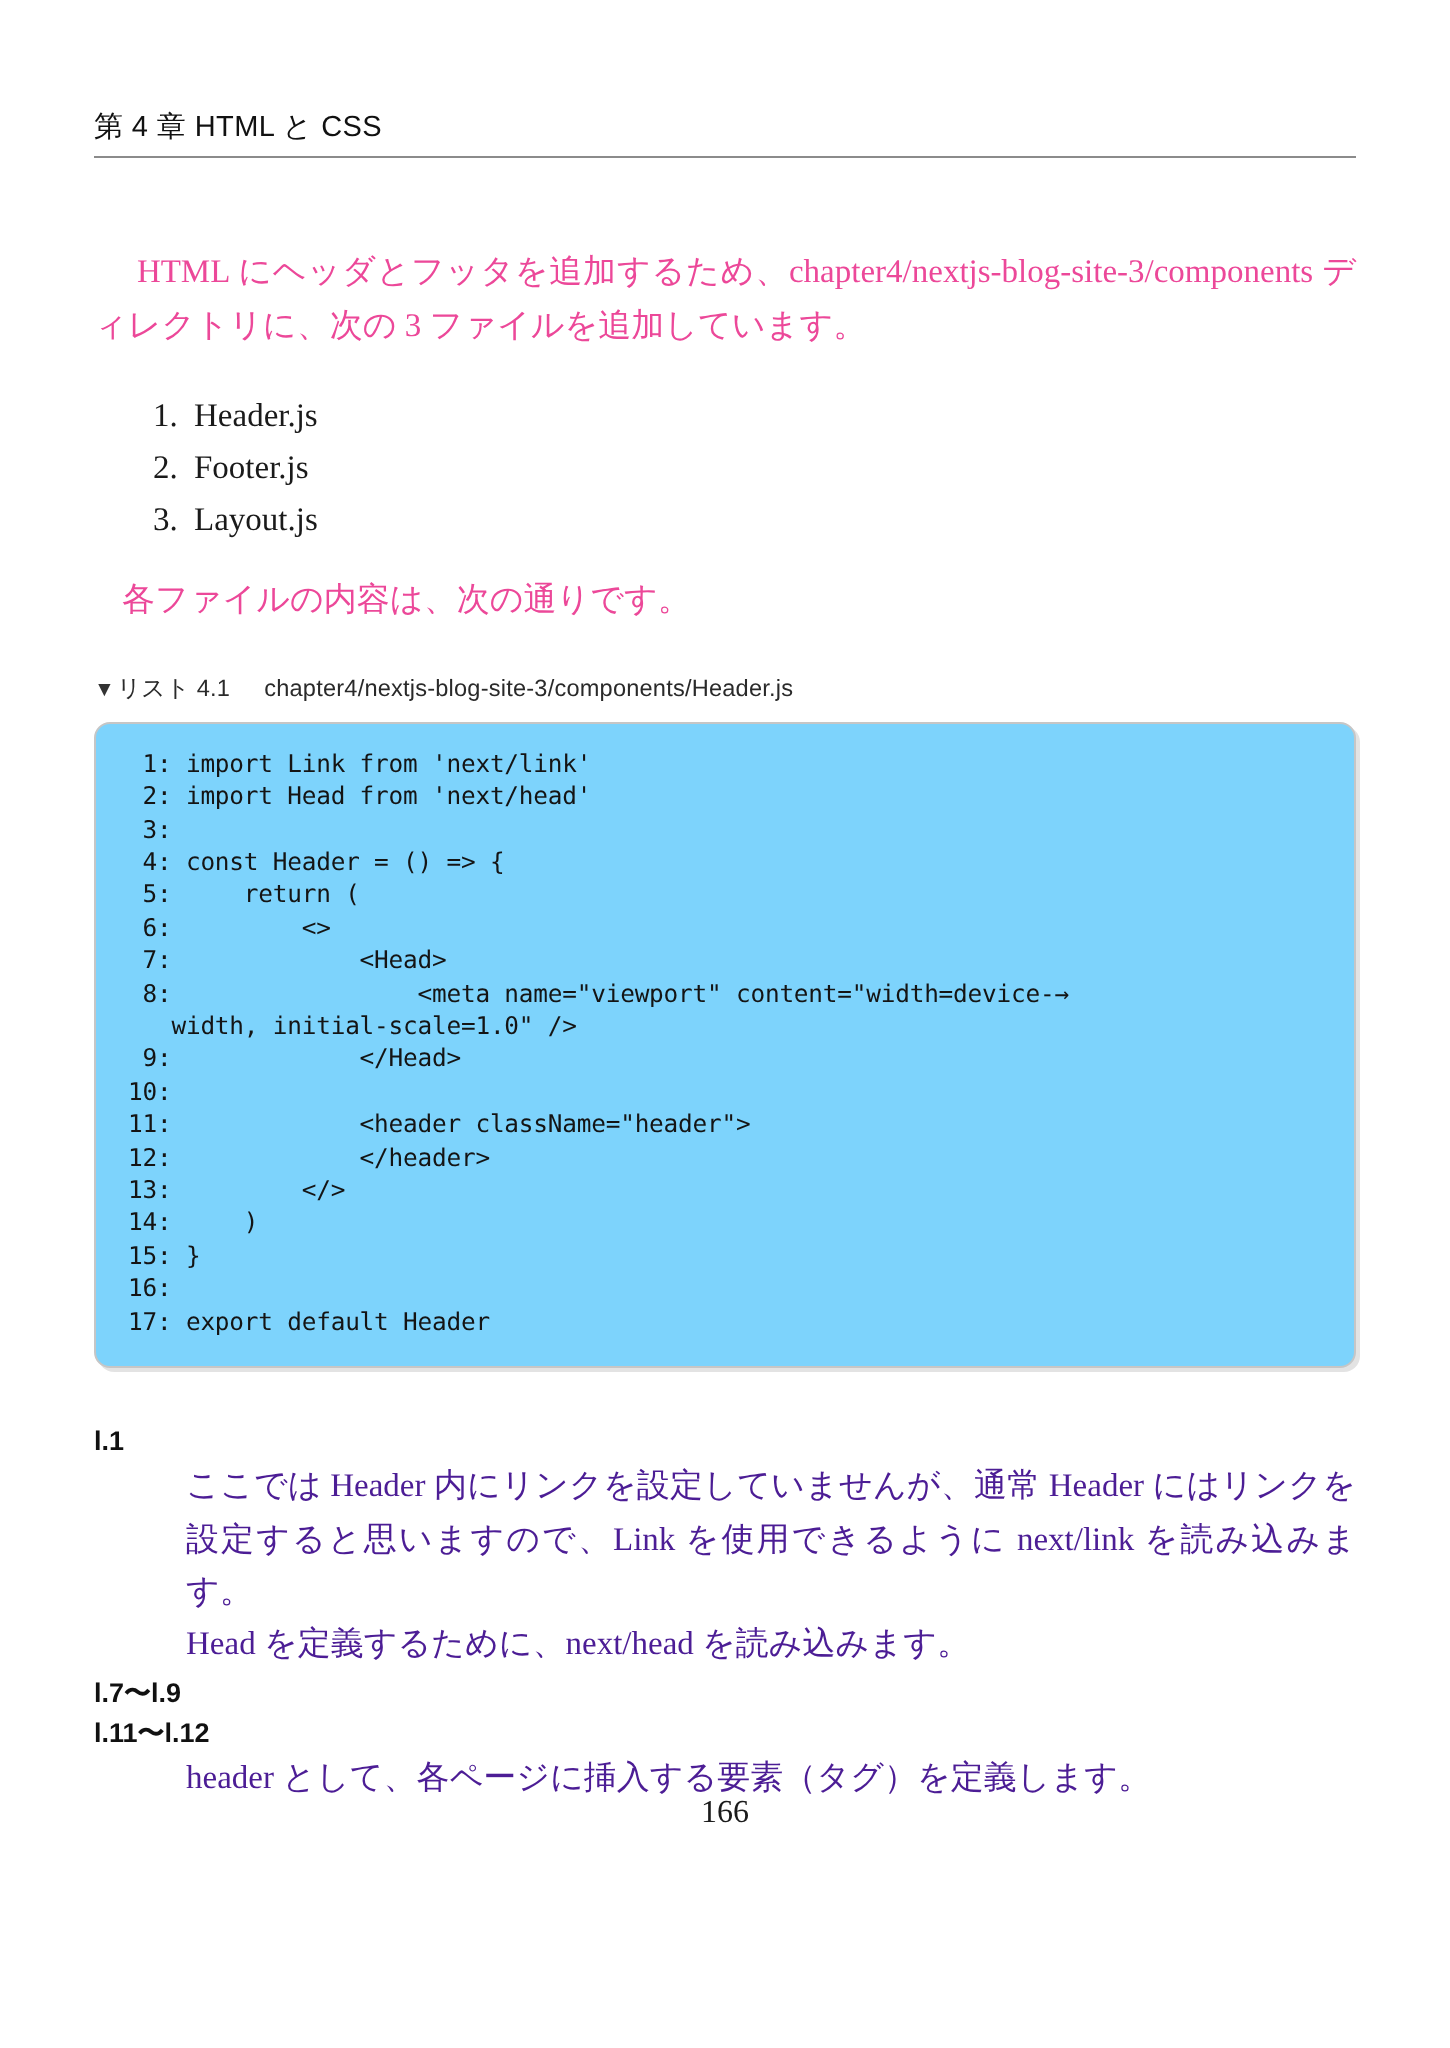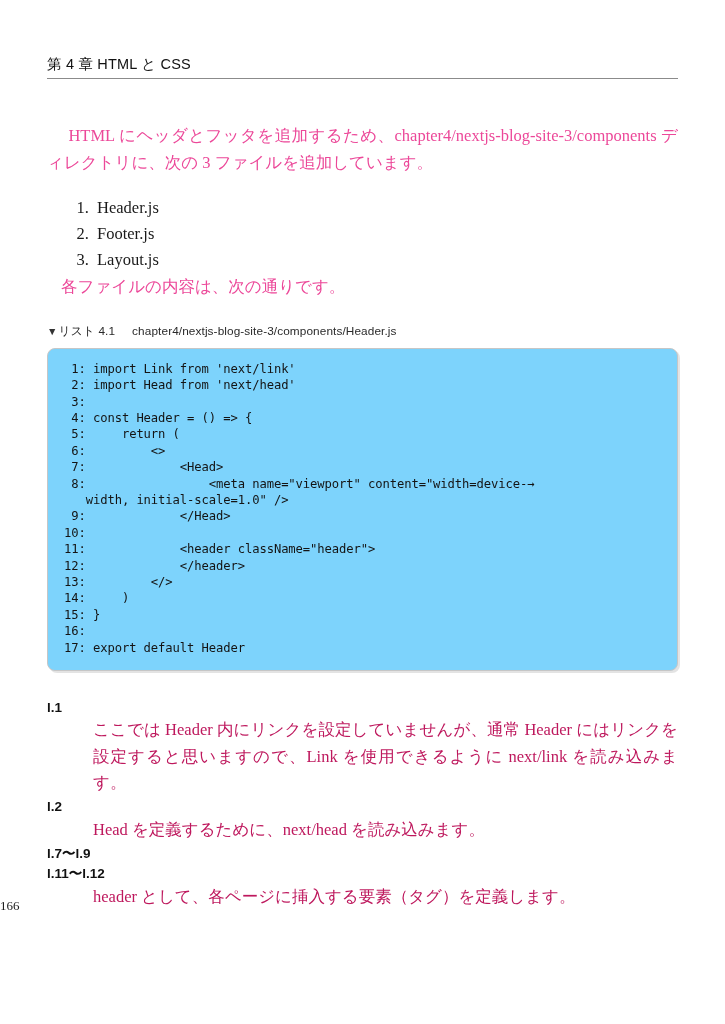--- a/index.html
+++ b/index.html
@@ -57,21 +57,21 @@
     padding-left: 46px;
     font-size: 16.5px;
     line-height: 1.52;
   }
   ol.file-list li {
     padding-left: 4px;
     margin: 0 0 1px 0;
   }
 
   .para.lead {
-    margin-top: 2px;
+    margin-top: 15px;
     padding-left: 14px;
   }
 
   
   .listing-caption {
     margin-top: 23px;
     display: flex;
     align-items: baseline;
     font-family: "Liberation Sans", "DejaVu Sans", sans-serif;
     font-size: 11.8px;
@@ -116,30 +116,31 @@
     color: #111;
     line-height: 1.35;
     margin-top: 2px;
   }
   .ann-desc {
     font-size: 16.5px;
     line-height: 1.6;
     padding-left: 46px;
     margin: 0;
     text-align: justify;
-    color: #be185d;
+    color: #4c1d95;
   }
 
   
   .folio {
     position: absolute;
     left: 0;
     right: 0;
     top: 898px;
-    font-size: 13px;
+    text-align: center;
+    font-size: 16px;
     color: #1b1b1b;
   }
 </style>
 </head>
 <body>
 
 <div class="page">
 
   <div class="running-header">第 4 章 HTML と CSS</div>
 
@@ -177,21 +178,20 @@
 14:     )
 15: }
 16:
 17: export default Header</pre>
   </div>
 
   <div class="annotations">
     <div class="ann-term">l.1</div>
     <p class="ann-desc">ここでは Header 内にリンクを設定していませんが、通常 Header にはリンクを設定すると思いますので、Link を使用できるように next/link を読み込みます。</p>
 
-    <div class="ann-term">l.2</div>
     <p class="ann-desc">Head を定義するために、next/head を読み込みます。</p>
 
     <div class="ann-term">l.7〜l.9</div>
 
     <div class="ann-term">l.11〜l.12</div>
     <p class="ann-desc">header として、各ページに挿入する要素（タグ）を定義します。</p>
   </div>
 
   <div class="folio">166</div>
 

